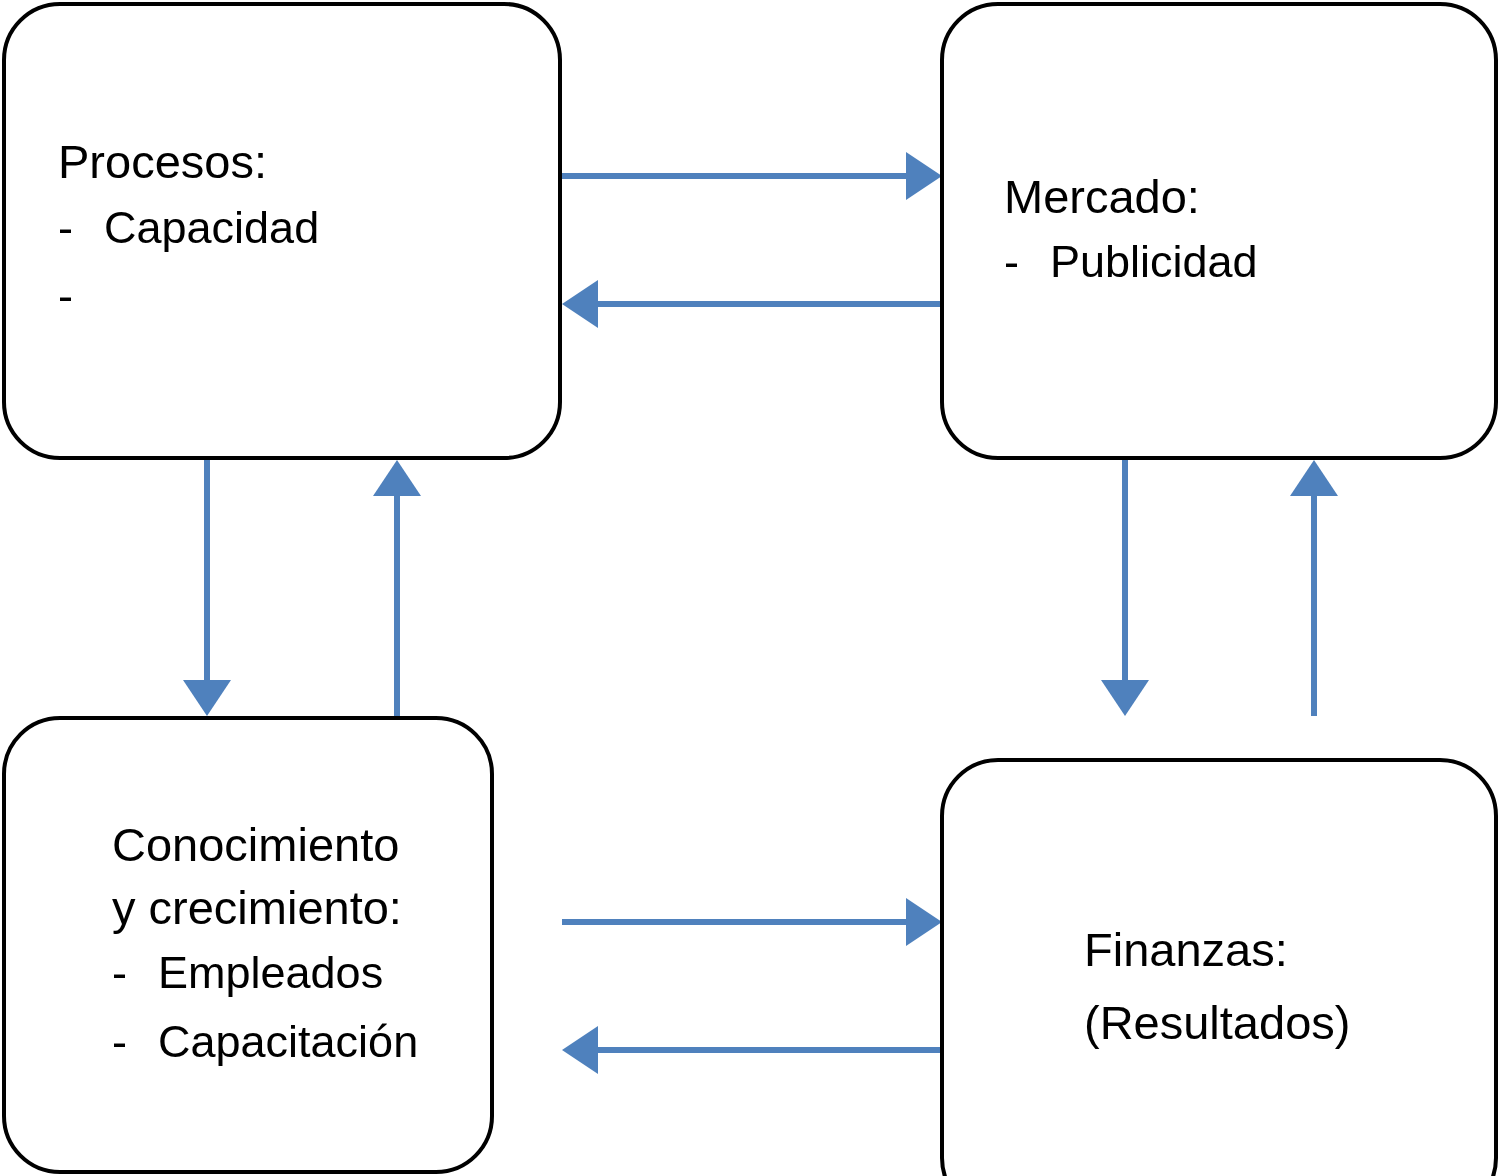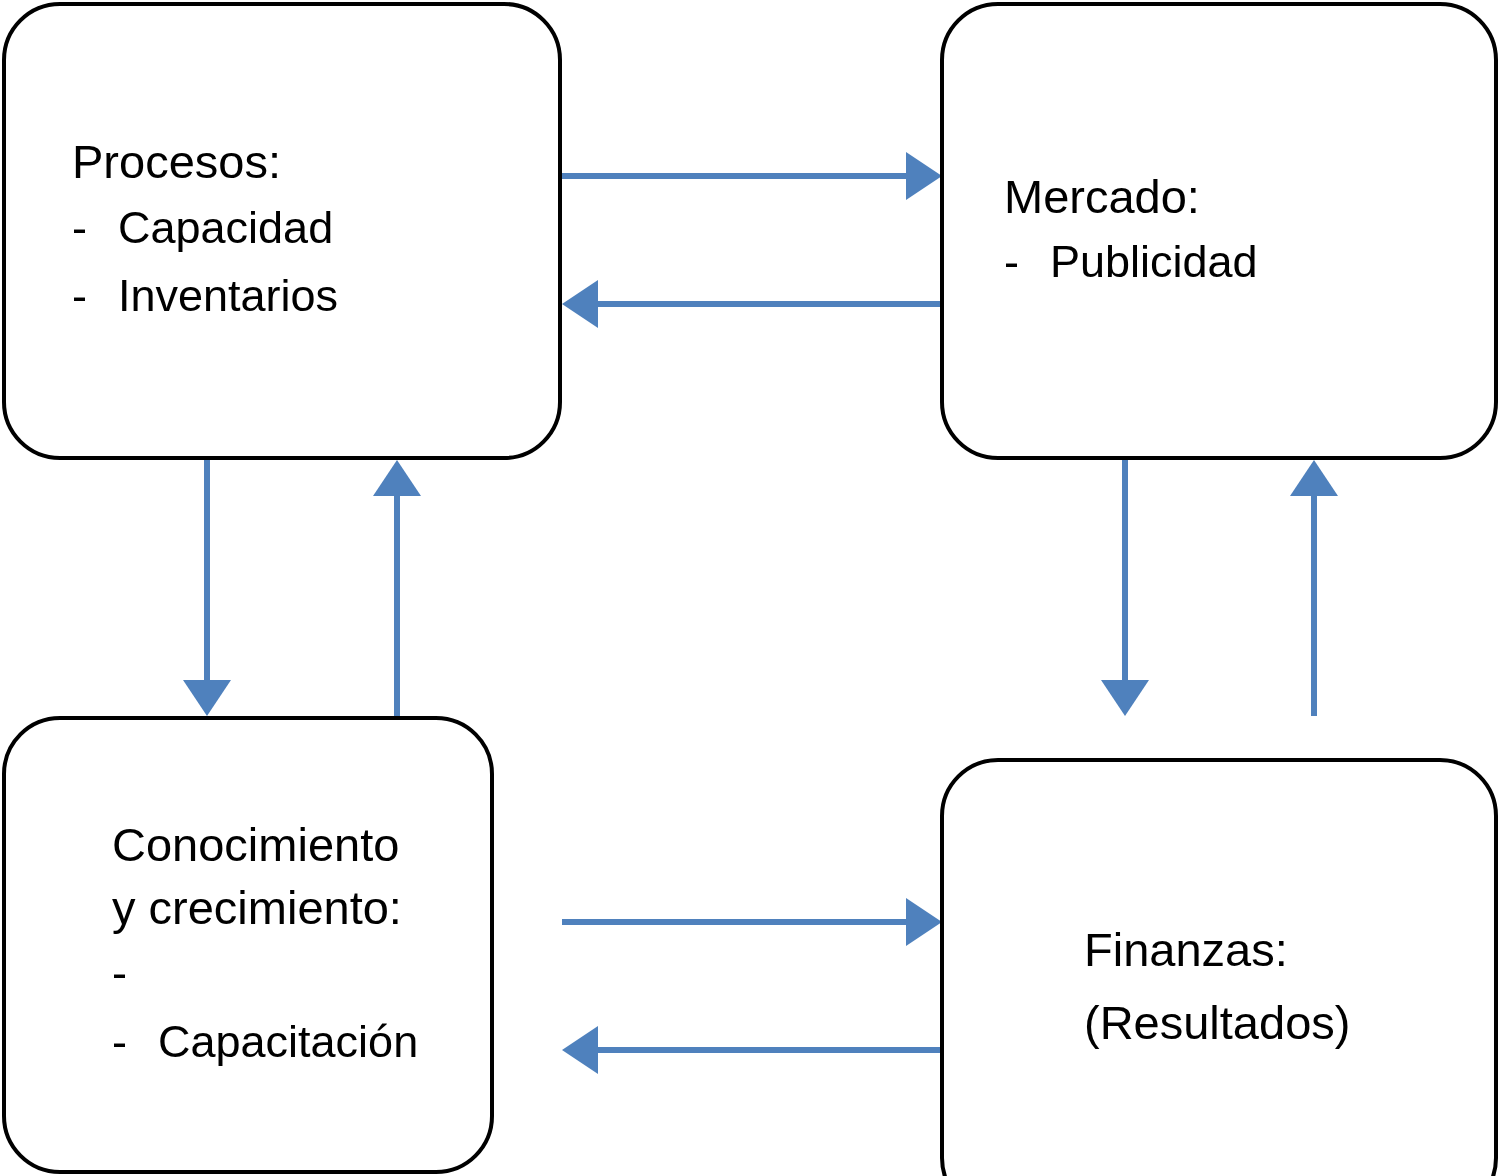--- a/index.html
+++ b/index.html
@@ -62,21 +62,21 @@
   }
   .bullet-text {
     display: inline-block;
   }
 
   
   #node-procesos {
     left: 2px;  top: 2px;  width: 560px;  height: 458px;
     align-items: flex-start;
   }
-  #node-procesos .node-inner { margin-left: 66px; }
+  #node-procesos .node-inner { margin-left: 52px; }
 
   #node-mercado {
     left: 940px; top: 2px; width: 558px; height: 458px;
     align-items: flex-start;
   }
   #node-mercado .node-inner { margin-left: 60px; }
 
   #node-conocimiento {
     left: 2px;  top: 716px; width: 492px; height: 458px;
     align-items: flex-start;
@@ -142,21 +142,20 @@
   <div class="node" id="node-procesos">
     <div class="node-inner">
       <div class="node-title">Procesos:</div>
       <ul class="bullet-list">
         <li class="bullet-item">
           <span class="bullet-dash">-</span>
           <span class="bullet-text">Capacidad</span>
         </li>
         <li class="bullet-item">
           <span class="bullet-dash">-</span>
-          <span class="bullet-text">Inventarios</span>
         </li>
       </ul>
     </div>
   </div>
 
   <div class="node" id="node-mercado">
     <div class="node-inner">
       <div class="node-title">Mercado:</div>
       <ul class="bullet-list">
         <li class="bullet-item">
@@ -167,20 +166,21 @@
     </div>
   </div>
 
   <div class="node" id="node-conocimiento">
     <div class="node-inner">
       <div class="node-title">Conocimiento
 y crecimiento:</div>
       <ul class="bullet-list">
         <li class="bullet-item">
           <span class="bullet-dash">-</span>
+          <span class="bullet-text">Empleados</span>
         </li>
         <li class="bullet-item">
           <span class="bullet-dash">-</span>
           <span class="bullet-text">Capacitación</span>
         </li>
       </ul>
     </div>
   </div>
 
   <div class="node" id="node-finanzas">

